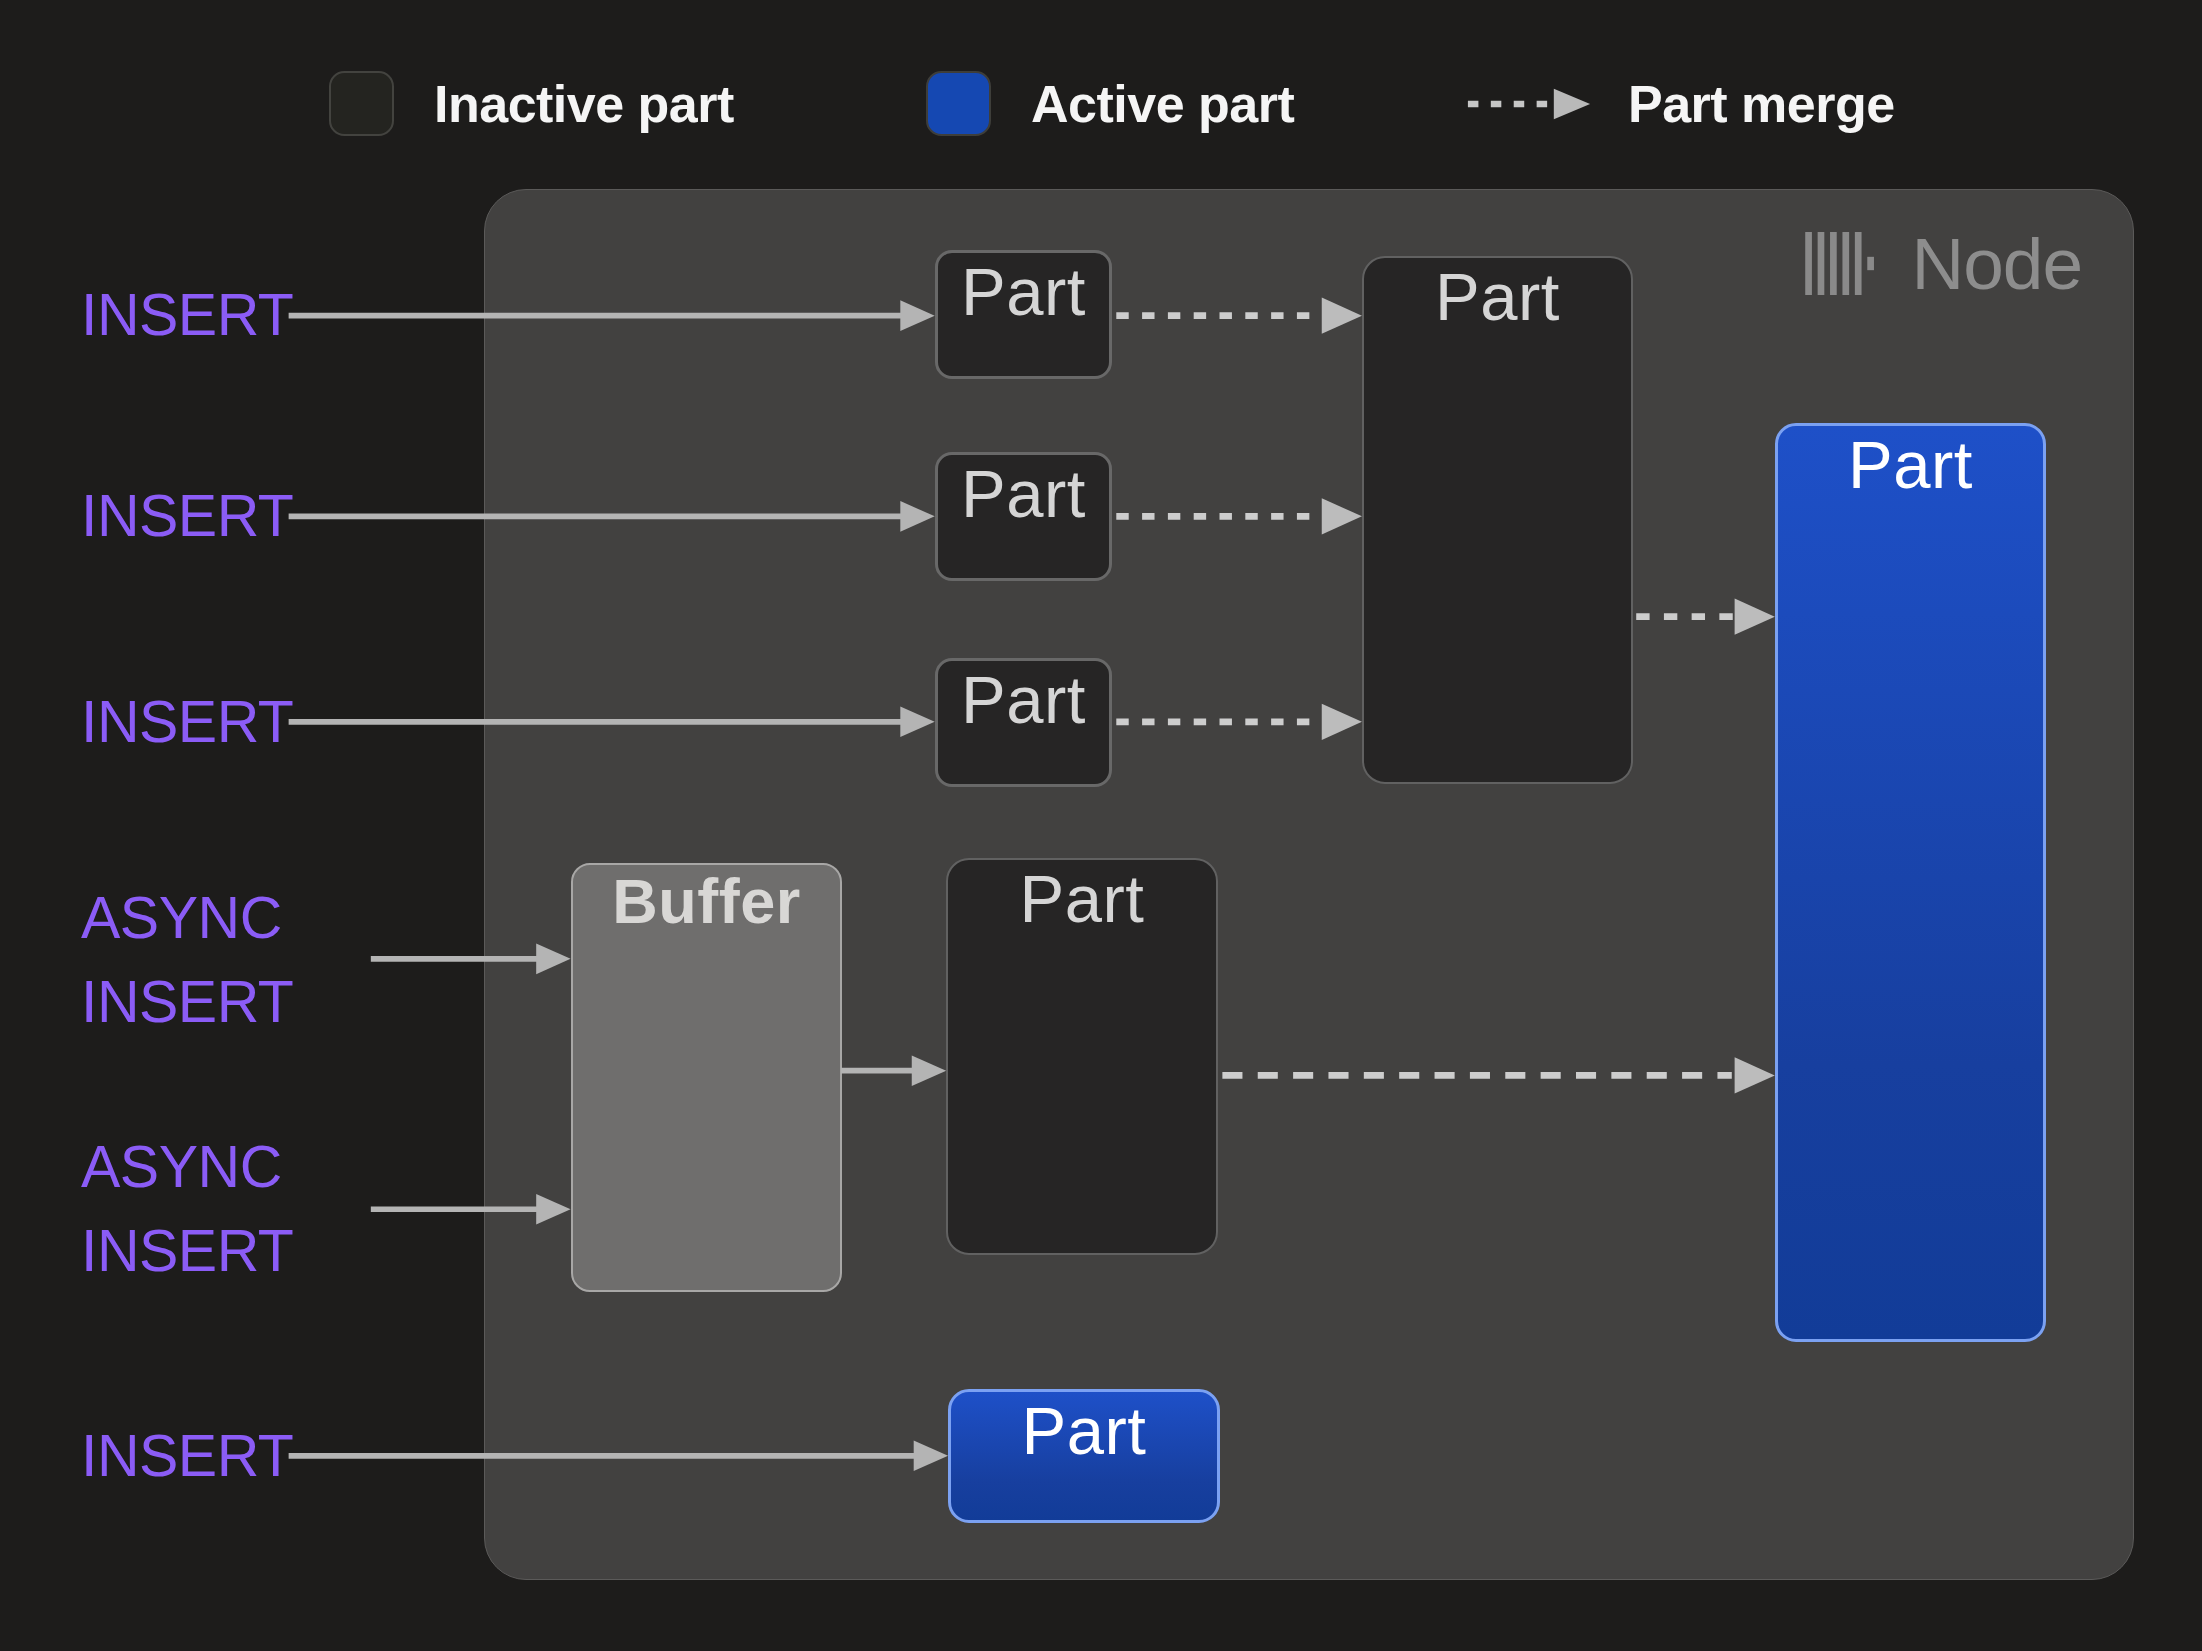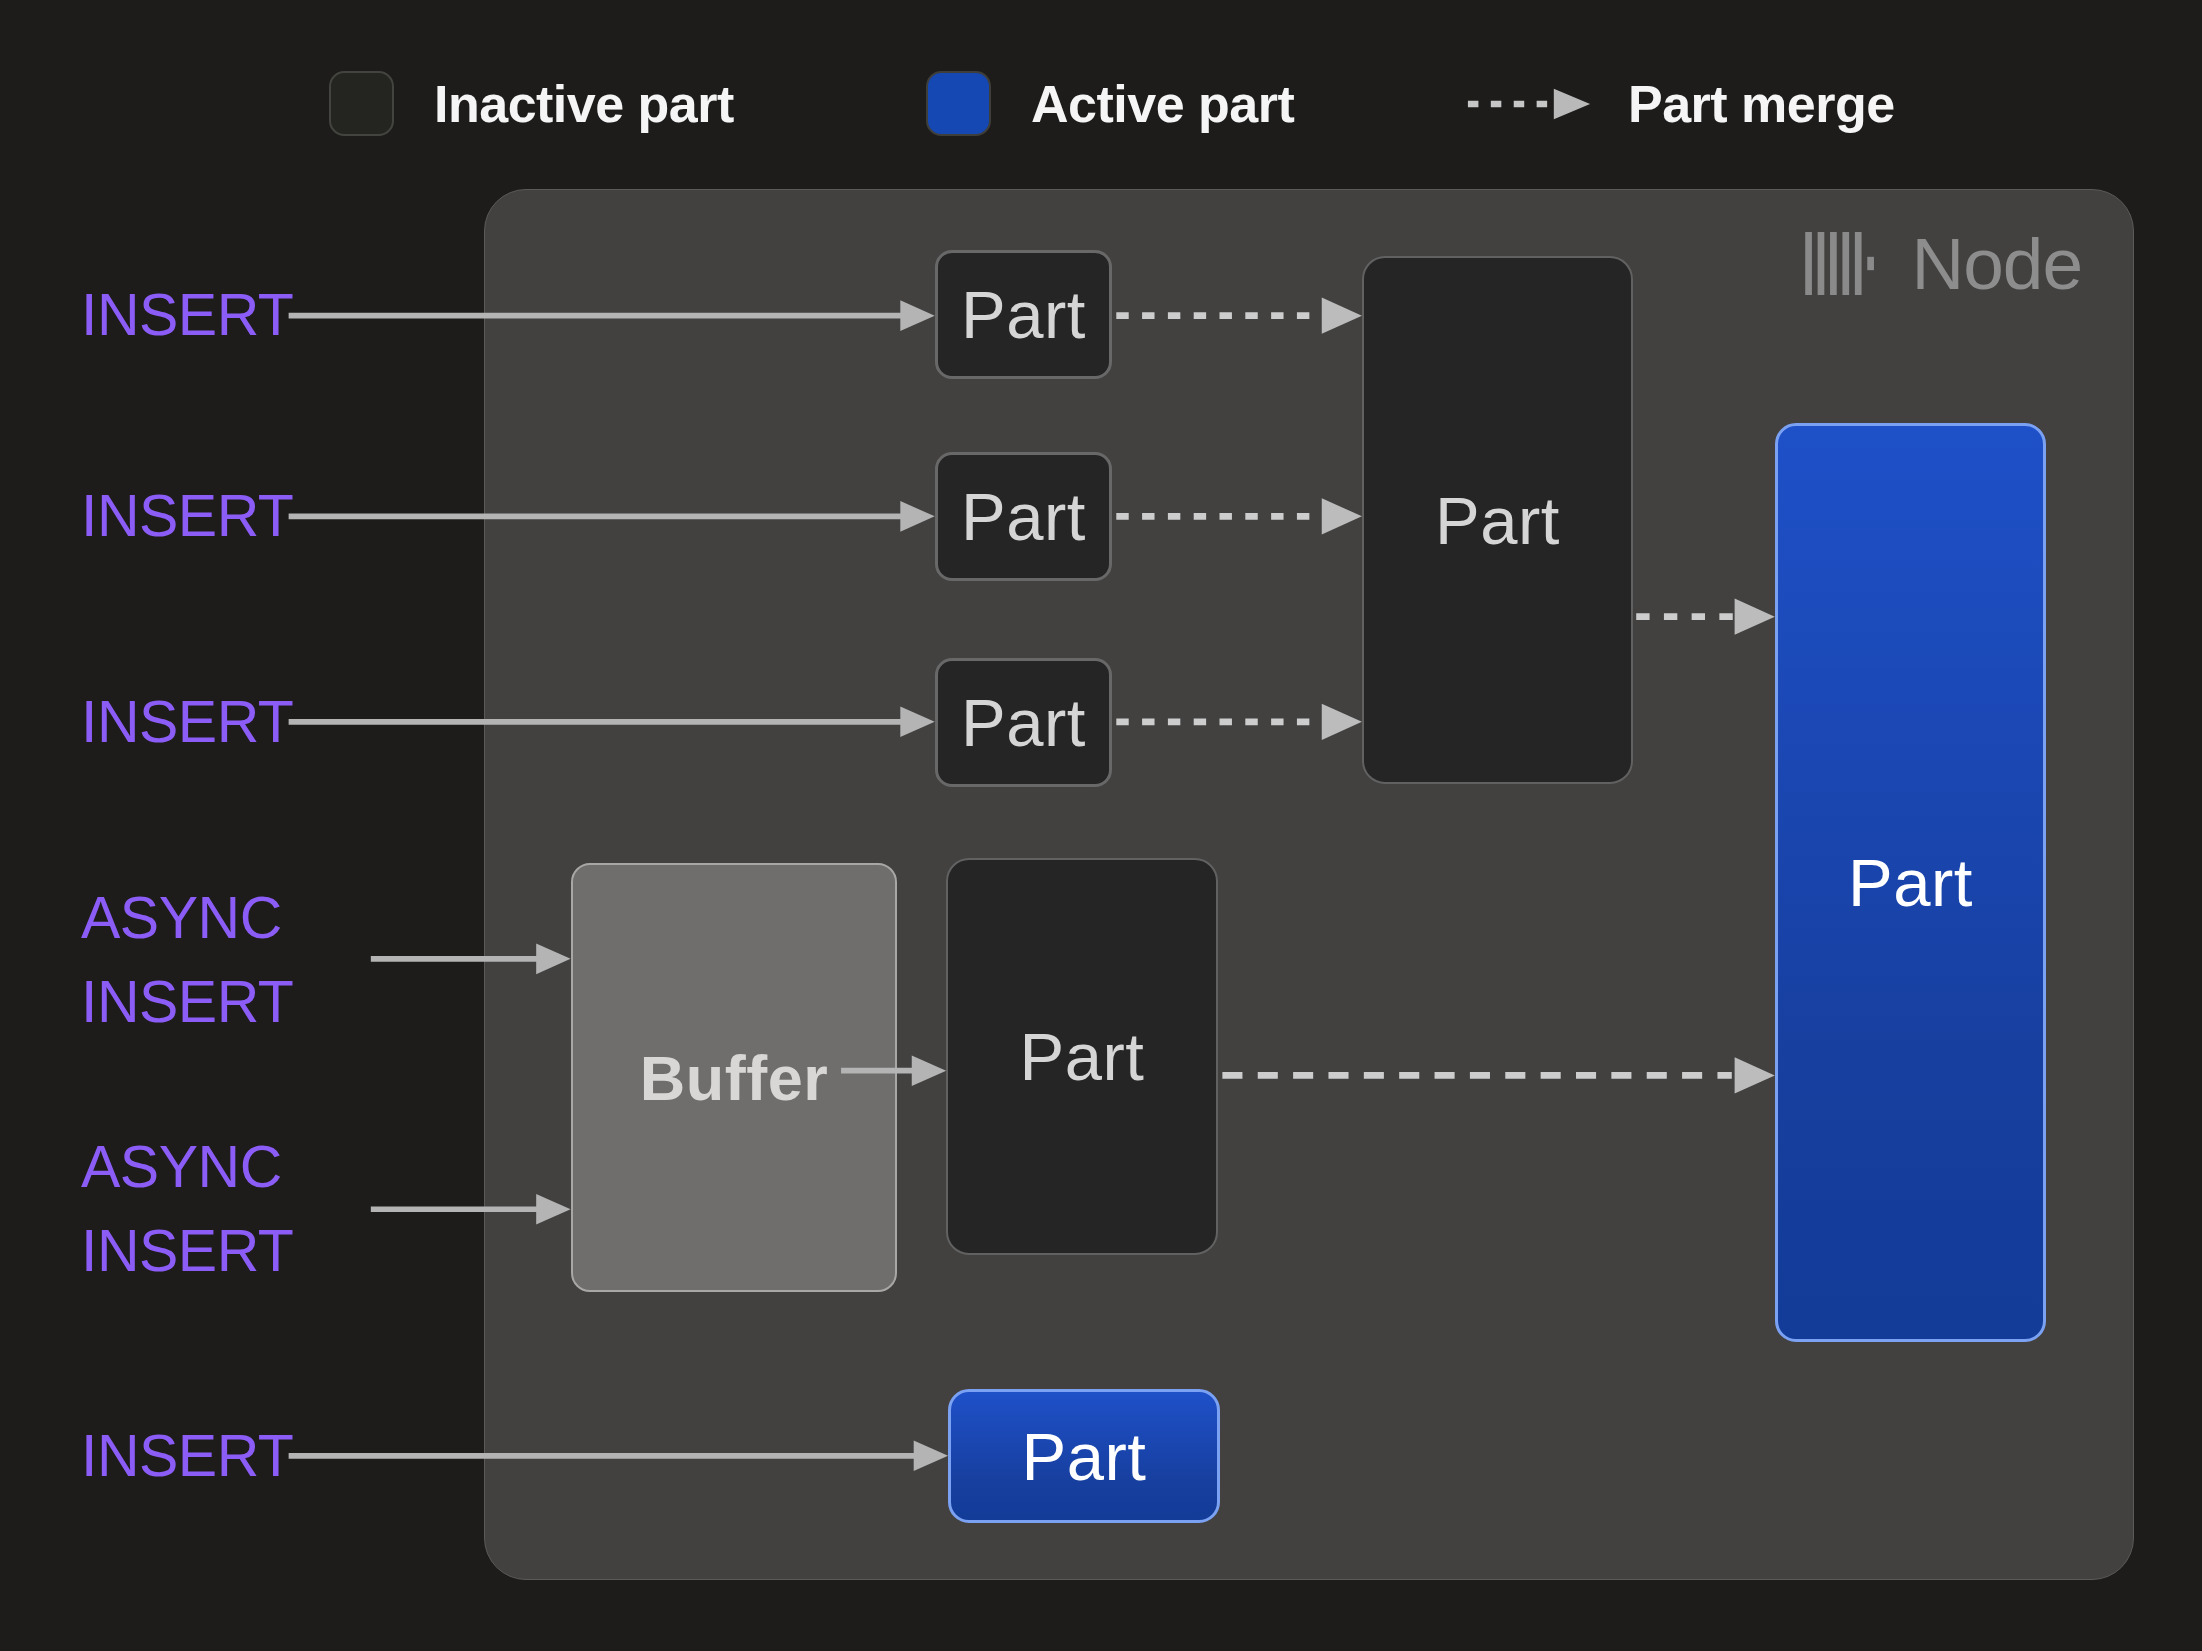--- a/index.html
+++ b/index.html
@@ -15,21 +15,21 @@
   .legend-label{font-size:52px;font-weight:700;color:#f5f5f5;letter-spacing:-0.5px;white-space:nowrap;}
   
   .node{
     position:absolute;left:484px;top:189px;width:1650px;height:1391px;
     background:#424140;border:1.9px solid #5b5a59;border-radius:42px;box-sizing:border-box;z-index:1;
   }
   .node-header{position:absolute;top:222px;right:120px;display:flex;align-items:center;gap:33px;z-index:2;}
   .node-title{font-size:73px;font-weight:500;color:#8d8d8d;letter-spacing:-1px;}
   
   .pbox{
-    position:absolute;display:flex;align-items:center;justify-content:center;
+    position:absolute;display:flex;justify-content:center;
     box-sizing:border-box;z-index:2;
   }
   .pbox.inactive{background:#262525;border:3.8px solid #686868;border-radius:17px;}
   .pbox.big{border-radius:23px;border-width:2.9px;border-color:#616161;}
   .pbox.blue{
     background:linear-gradient(180deg,#1e50c8 0%,#173f9f 70%,#123c98 100%);
     border:3.8px solid #7ba1f2;border-radius:21px;
   }
   .pbox .box-label{font-size:67px;font-weight:400;color:#d5d5d5;letter-spacing:0.5px;}
   .pbox.blue .box-label{color:#ffffff;font-weight:500;}
@@ -100,21 +100,21 @@
     <span class="box-label">Part</span>
   </div>
   <div class="pbox inactive" style="left:935px;top:658px;width:177px;height:129px">
     <span class="box-label">Part</span>
   </div>
 
   <div class="pbox inactive big" style="left:1362px;top:256px;width:271px;height:528px">
     <span class="box-label">Part</span>
   </div>
 
-  <div class="pbox buffer" style="left:571px;top:863px;width:326px;height:429px">
+  <div class="pbox buffer" style="left:571px;top:863px;width:271px;height:429px">
     <span class="box-label">Buffer</span>
   </div>
 
   <div class="pbox inactive big" style="left:946px;top:858px;width:272px;height:397px">
     <span class="box-label">Part</span>
   </div>
 
   <div class="pbox blue" style="left:1775px;top:423px;width:271px;height:919px">
     <span class="box-label">Part</span>
   </div>

